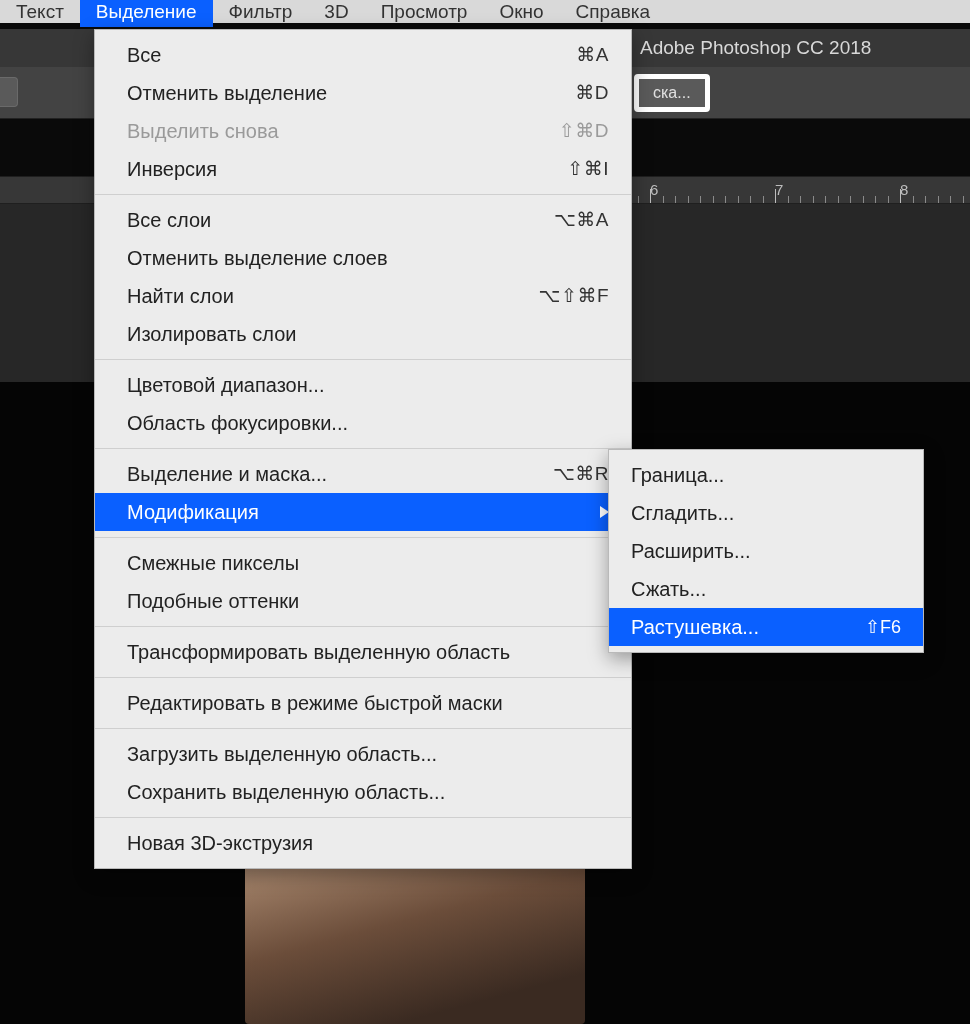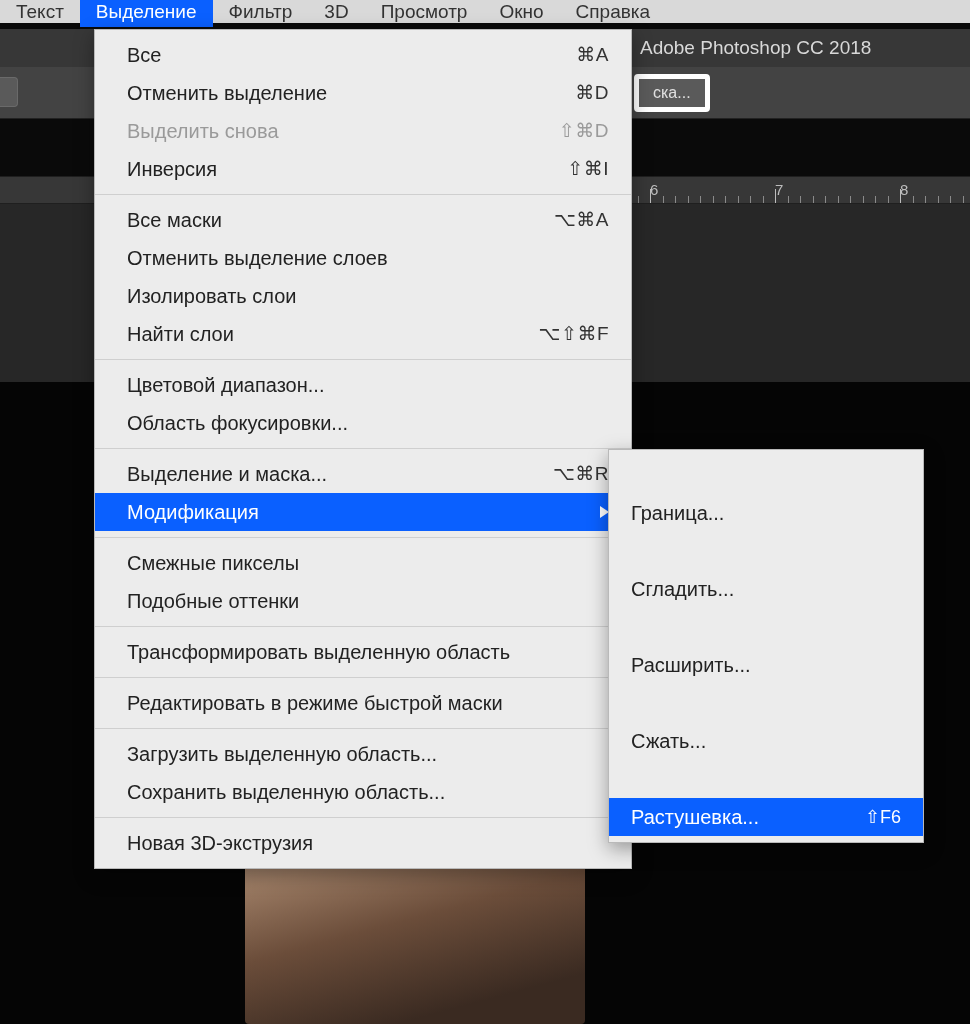--- a/index.html
+++ b/index.html
@@ -188,21 +188,20 @@
     color: #222;
     padding: 6px 0;
   }
   .submenu .smi {
     display: flex;
     align-items: center;
     justify-content: space-between;
     padding: 4px 22px 4px 22px;
     line-height: 1.5;
     cursor: default;
-    margin-top: 38px;
   }
   .submenu .smi .sc { font-size: 18px; }
   .submenu .smi.highlight {
     background: #0a60ff;
     color: #fff;
   }
 </style>
 </head>
 <body>
 
@@ -302,32 +301,32 @@
     <span class="lbl">Выделить снова</span>
     <span class="sc">⇧⌘D</span>
   </div>
   <div class="mi">
     <span class="lbl">Инверсия</span>
     <span class="sc">⇧⌘I</span>
   </div>
   <div class="sep"></div>
 
   <div class="mi">
-    <span class="lbl">Все маски</span>
+    <span class="lbl">Все слои</span>
     <span class="sc">⌥⌘A</span>
   </div>
   <div class="mi">
     <span class="lbl">Отменить выделение слоев</span>
-  </div>
-  <div class="mi">
-    <span class="lbl">Изолировать слои</span>
   </div>
   <div class="mi">
     <span class="lbl">Найти слои</span>
     <span class="sc">⌥⇧⌘F</span>
+  </div>
+  <div class="mi">
+    <span class="lbl">Изолировать слои</span>
   </div>
   <div class="sep"></div>
 
   <div class="mi">
     <span class="lbl">Цветовой диапазон...</span>
   </div>
   <div class="mi">
     <span class="lbl">Область фокусировки...</span>
   </div>
   <div class="sep"></div>

